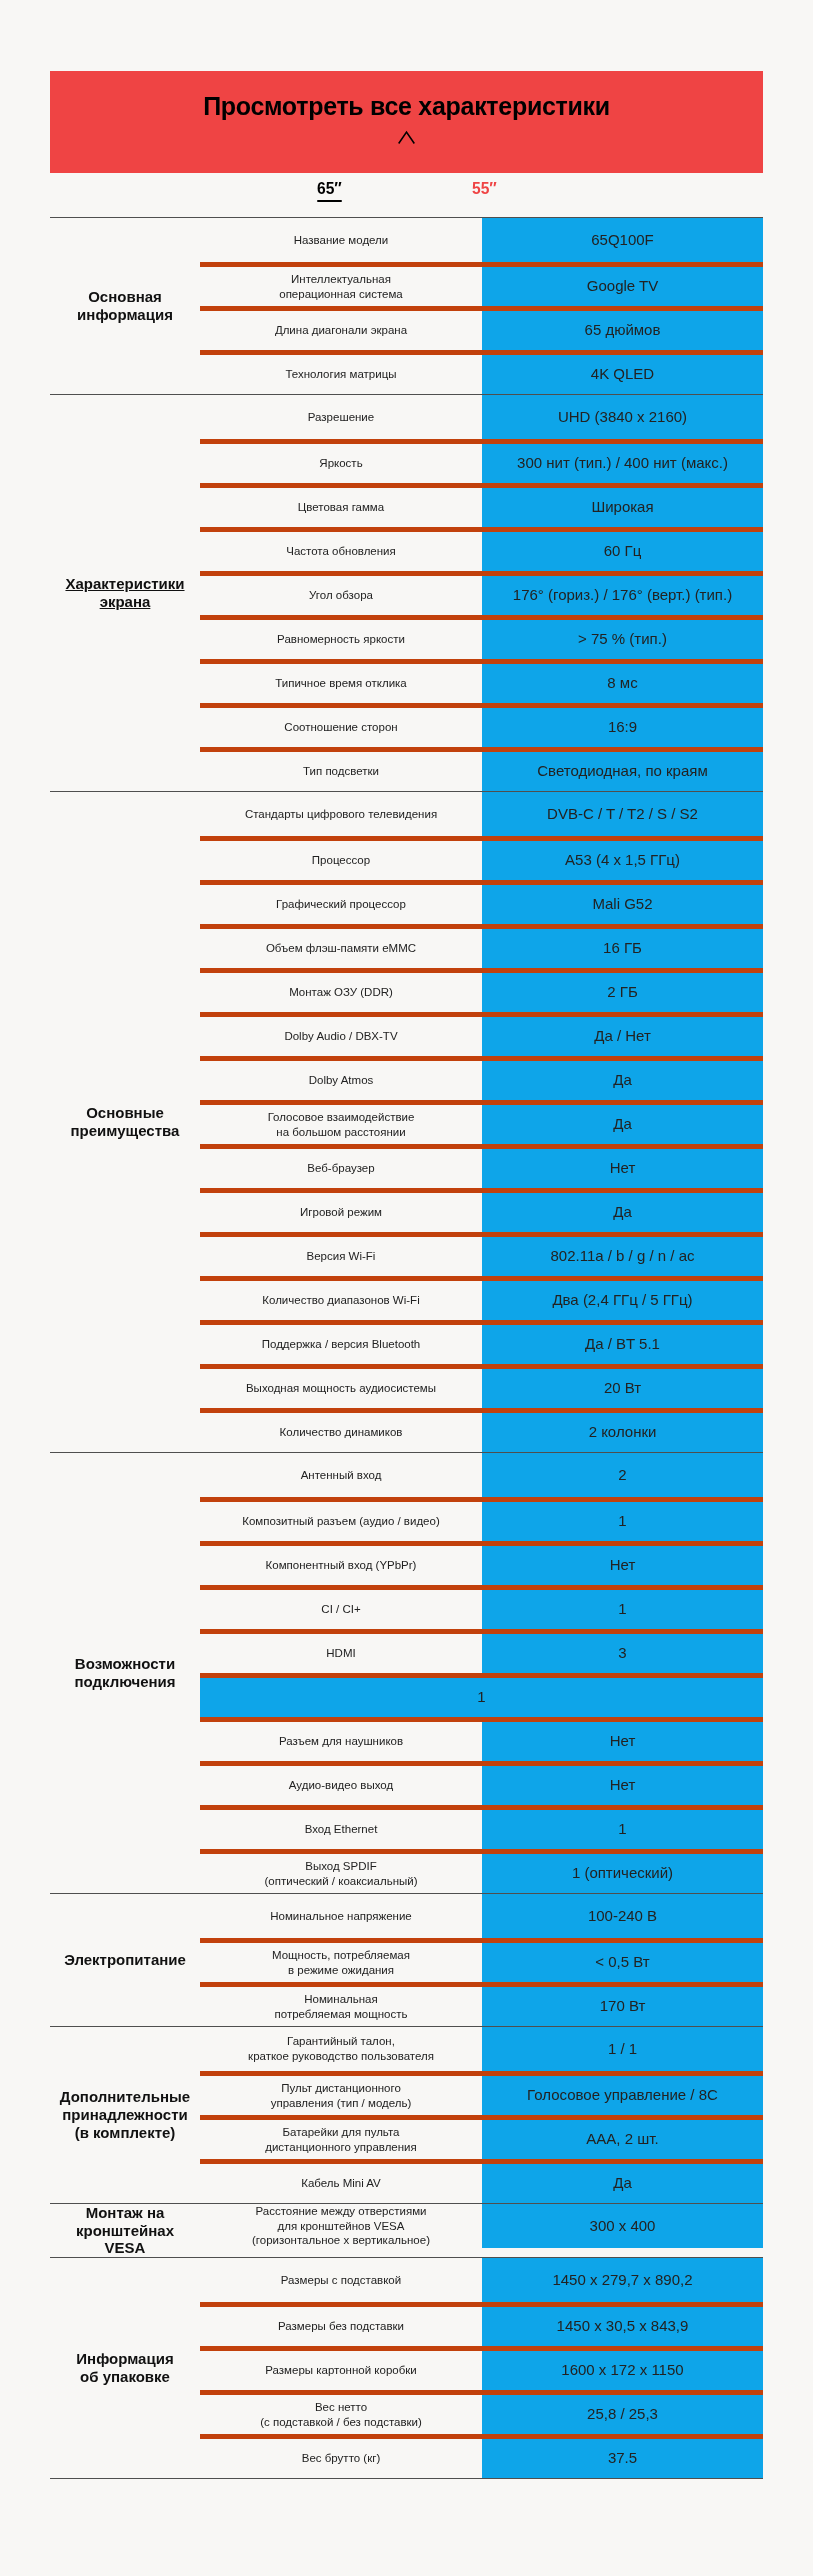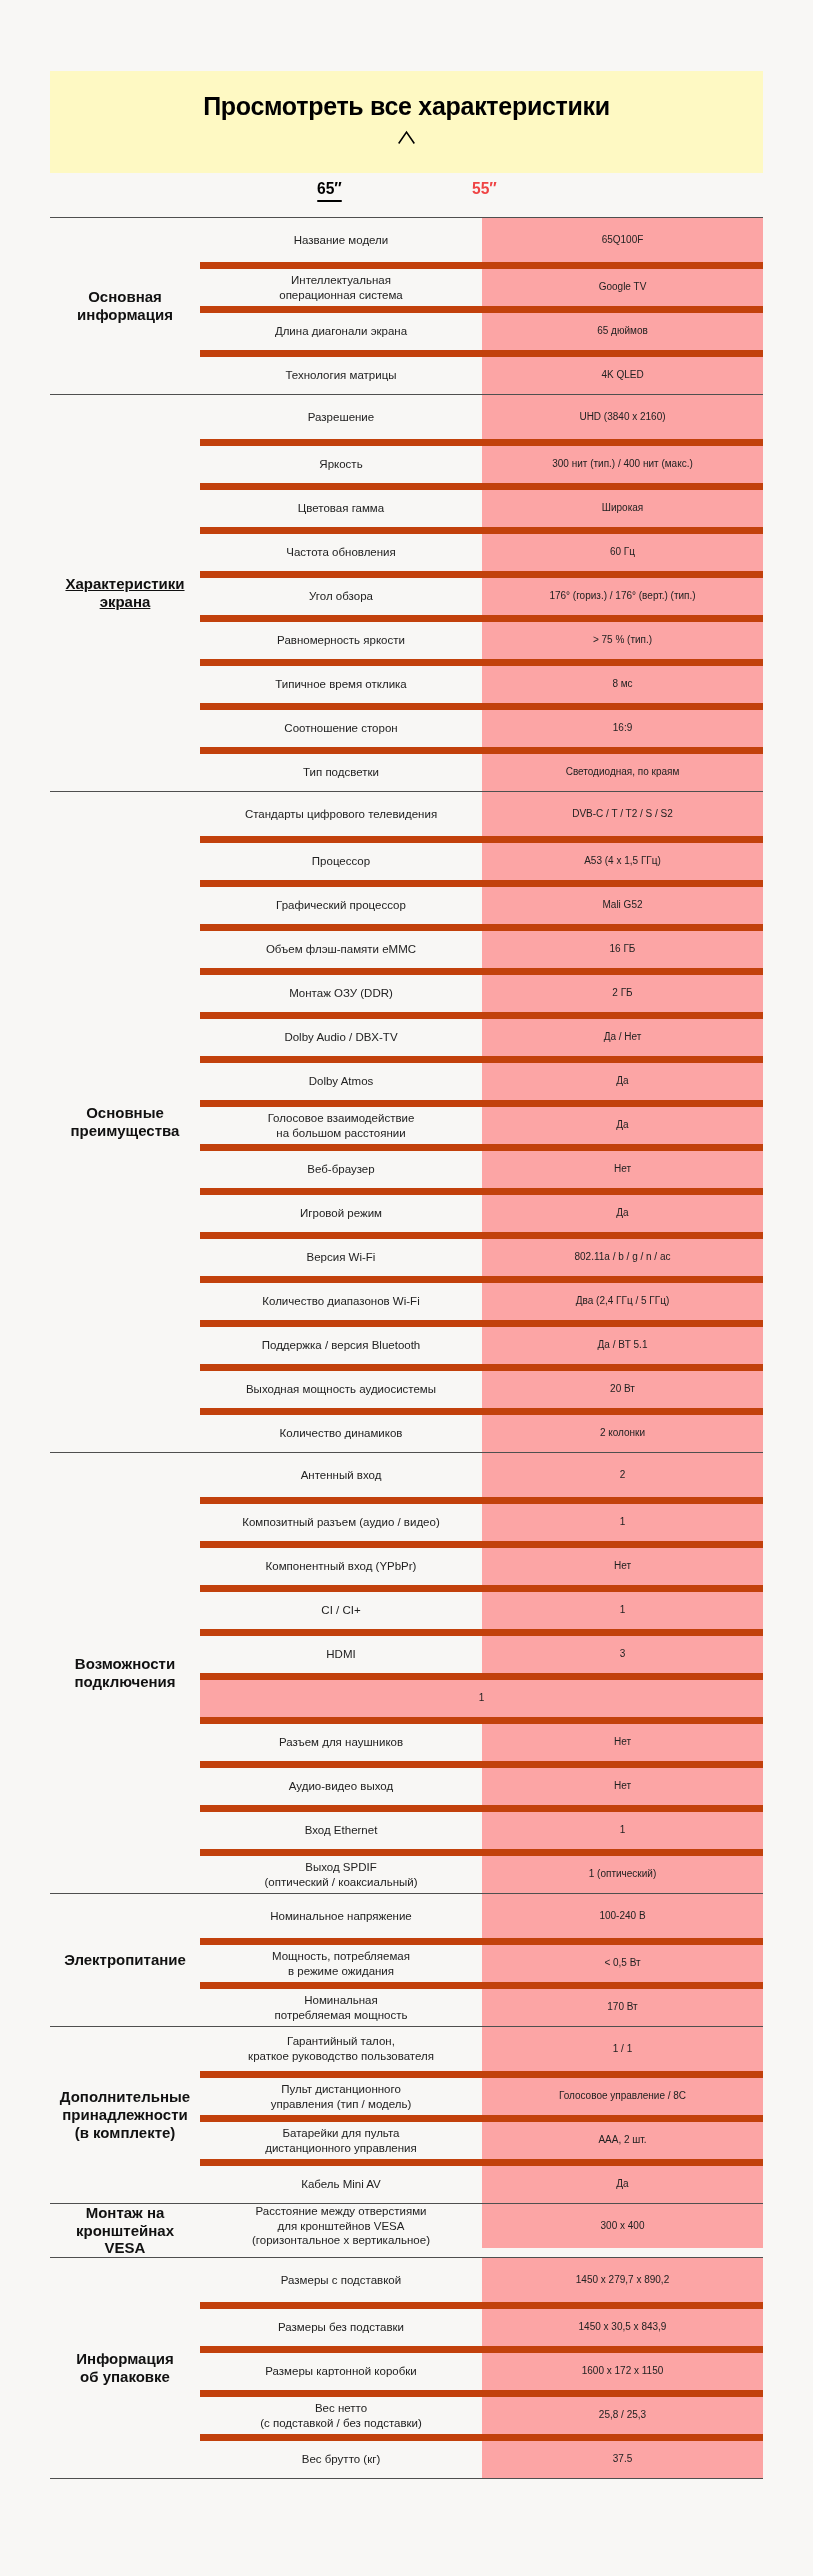--- a/index.html
+++ b/index.html
@@ -9,21 +9,21 @@
     background: #f8f7f5;
     font-family: "Liberation Sans", "DejaVu Sans", sans-serif;
     color: #1a1a1a;
     position: relative;
     overflow: hidden;
   }
   .banner {
     position: absolute;
     left: 50px; top: 71px;
     width: 713px; height: 102px;
-    background: #fef9c3;
+    background: #ef4444;
     display: flex; flex-direction: column; align-items: center;
     cursor: pointer;
   }
   .banner-title {
     margin-top: 21px;
     font-size: 25px;
     font-weight: bold;
     letter-spacing: -0.3px;
     color: #000;
     line-height: 29px;
@@ -80,38 +80,38 @@
     color: #111;
     padding: 0 4.2px;
     box-sizing: border-box;
   }
   .rows { flex: 1; }
   .row {
     display: flex;
     height: 44px;
     box-sizing: border-box;
   }
-  .row + .row { border-top: 7px solid #c2410c; }
+  .row + .row { border-top: 5px solid #c2410c; }
   .label {
     width: 282px; flex: 0 0 282px;
     display: flex; align-items: center; justify-content: center;
     text-align: center;
     font-size: 11.5px;
     line-height: 14.6px;
     color: #222;
     white-space: pre-line;
     padding: 0 5.2px;
     box-sizing: border-box;
   }
   .value {
     flex: 1;
-    background: #fca5a5;
+    background: #0ea5e9;
     display: flex; align-items: center; justify-content: center;
     text-align: right;
-    font-size: 10px;
+    font-size: 15px;
     line-height: 14.6px;
     color: #222;
     white-space: pre-line;
     padding: 0 5.2px;
     box-sizing: border-box;
   }
 </style>
 </head>
 <body>
 

